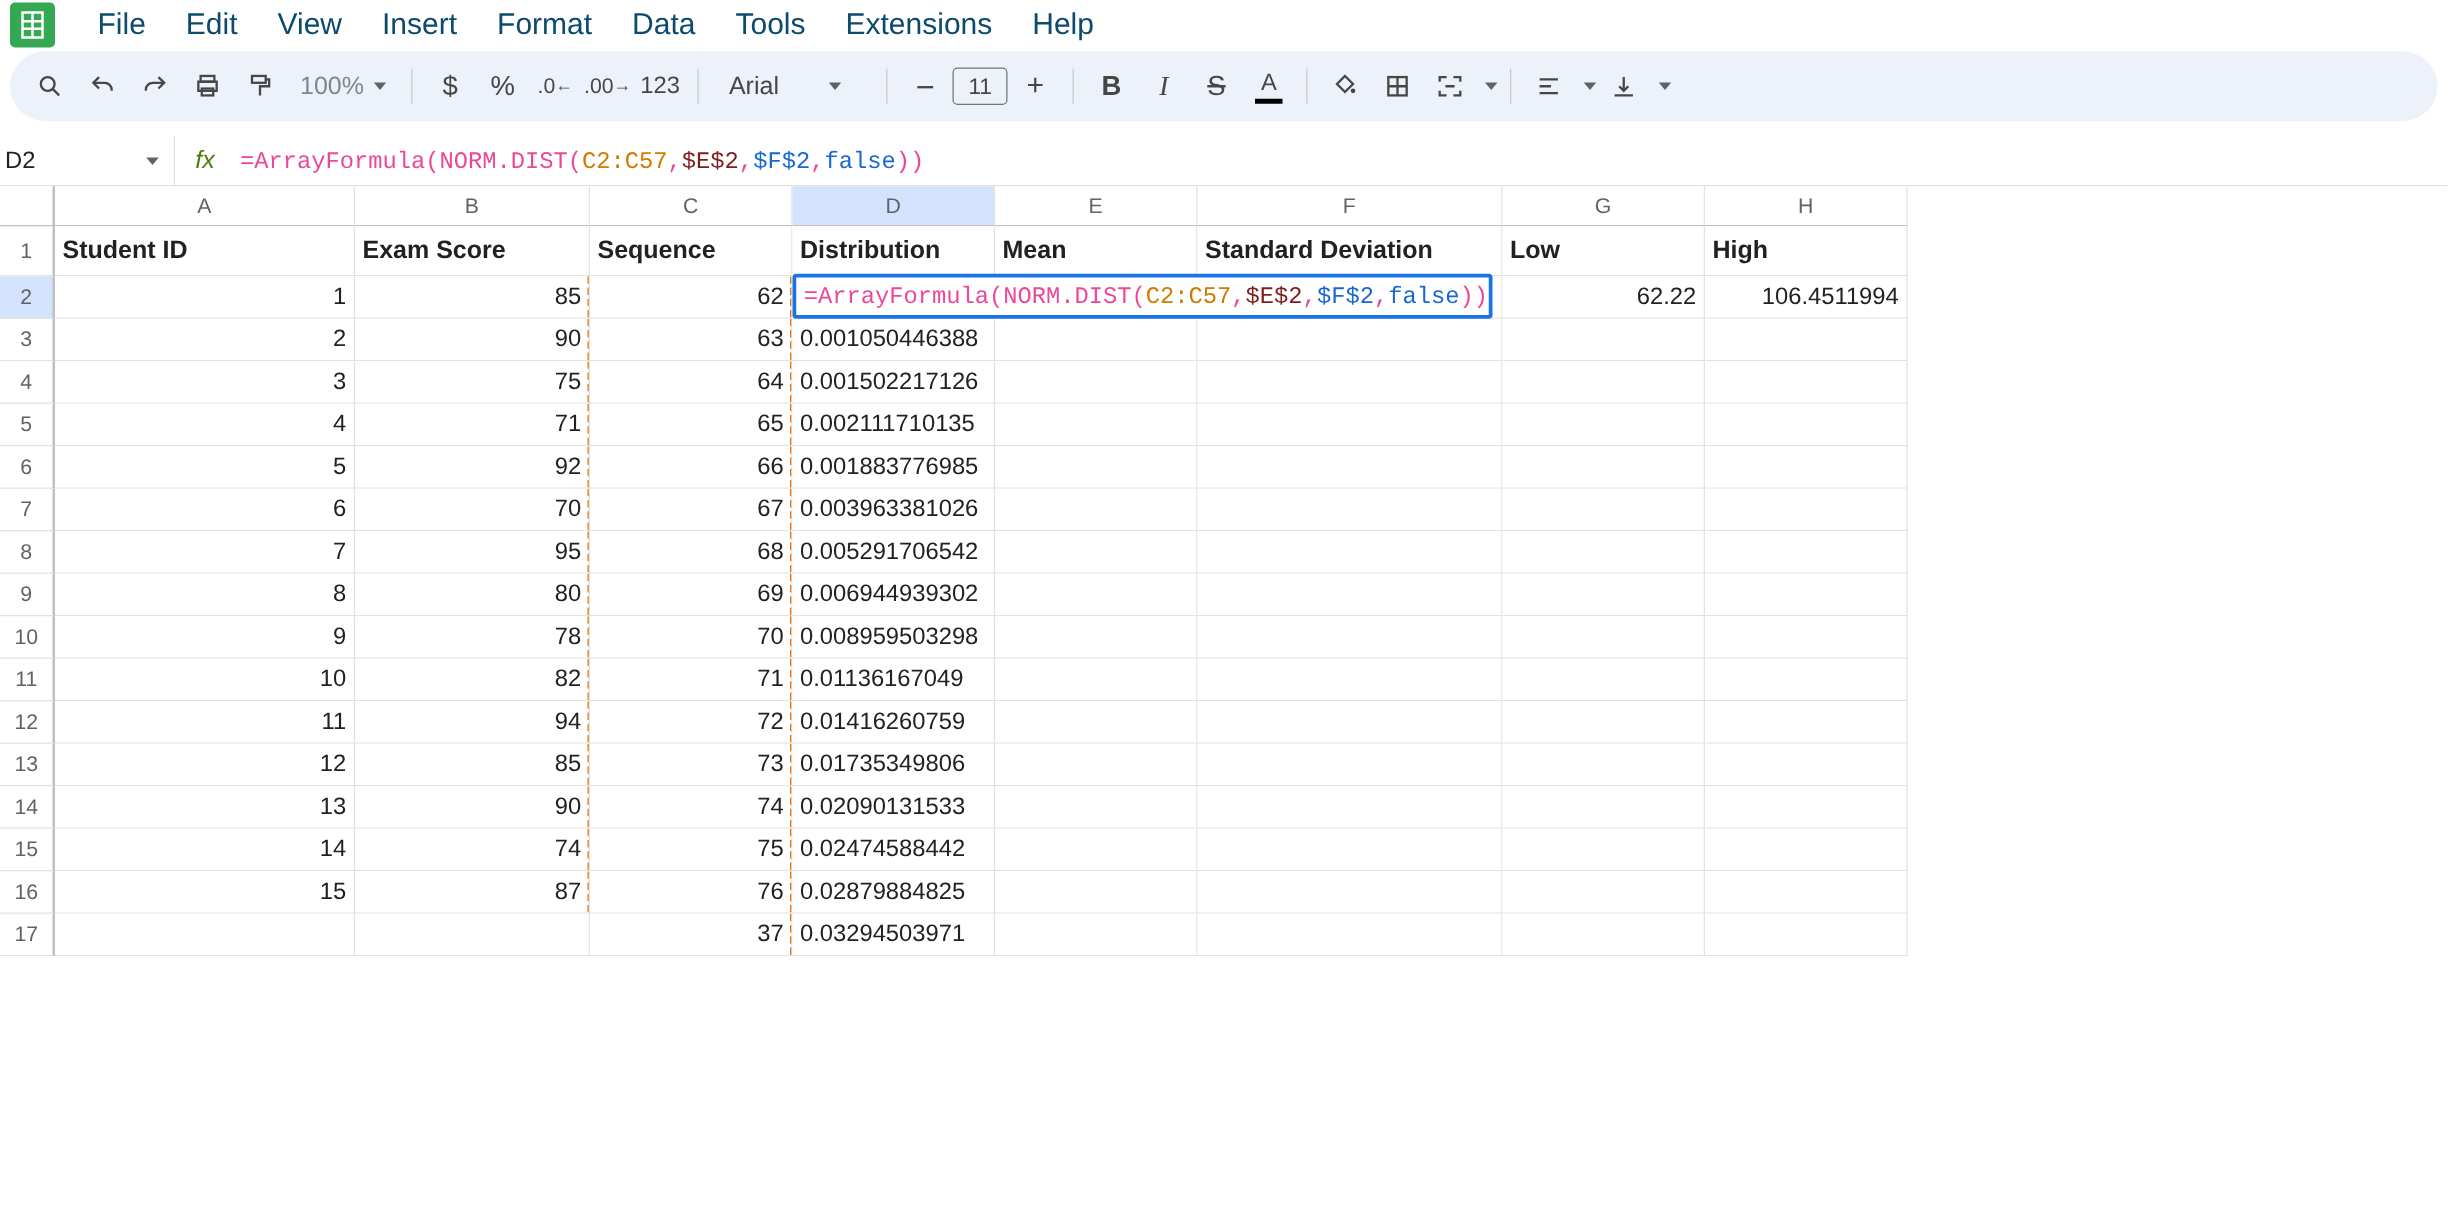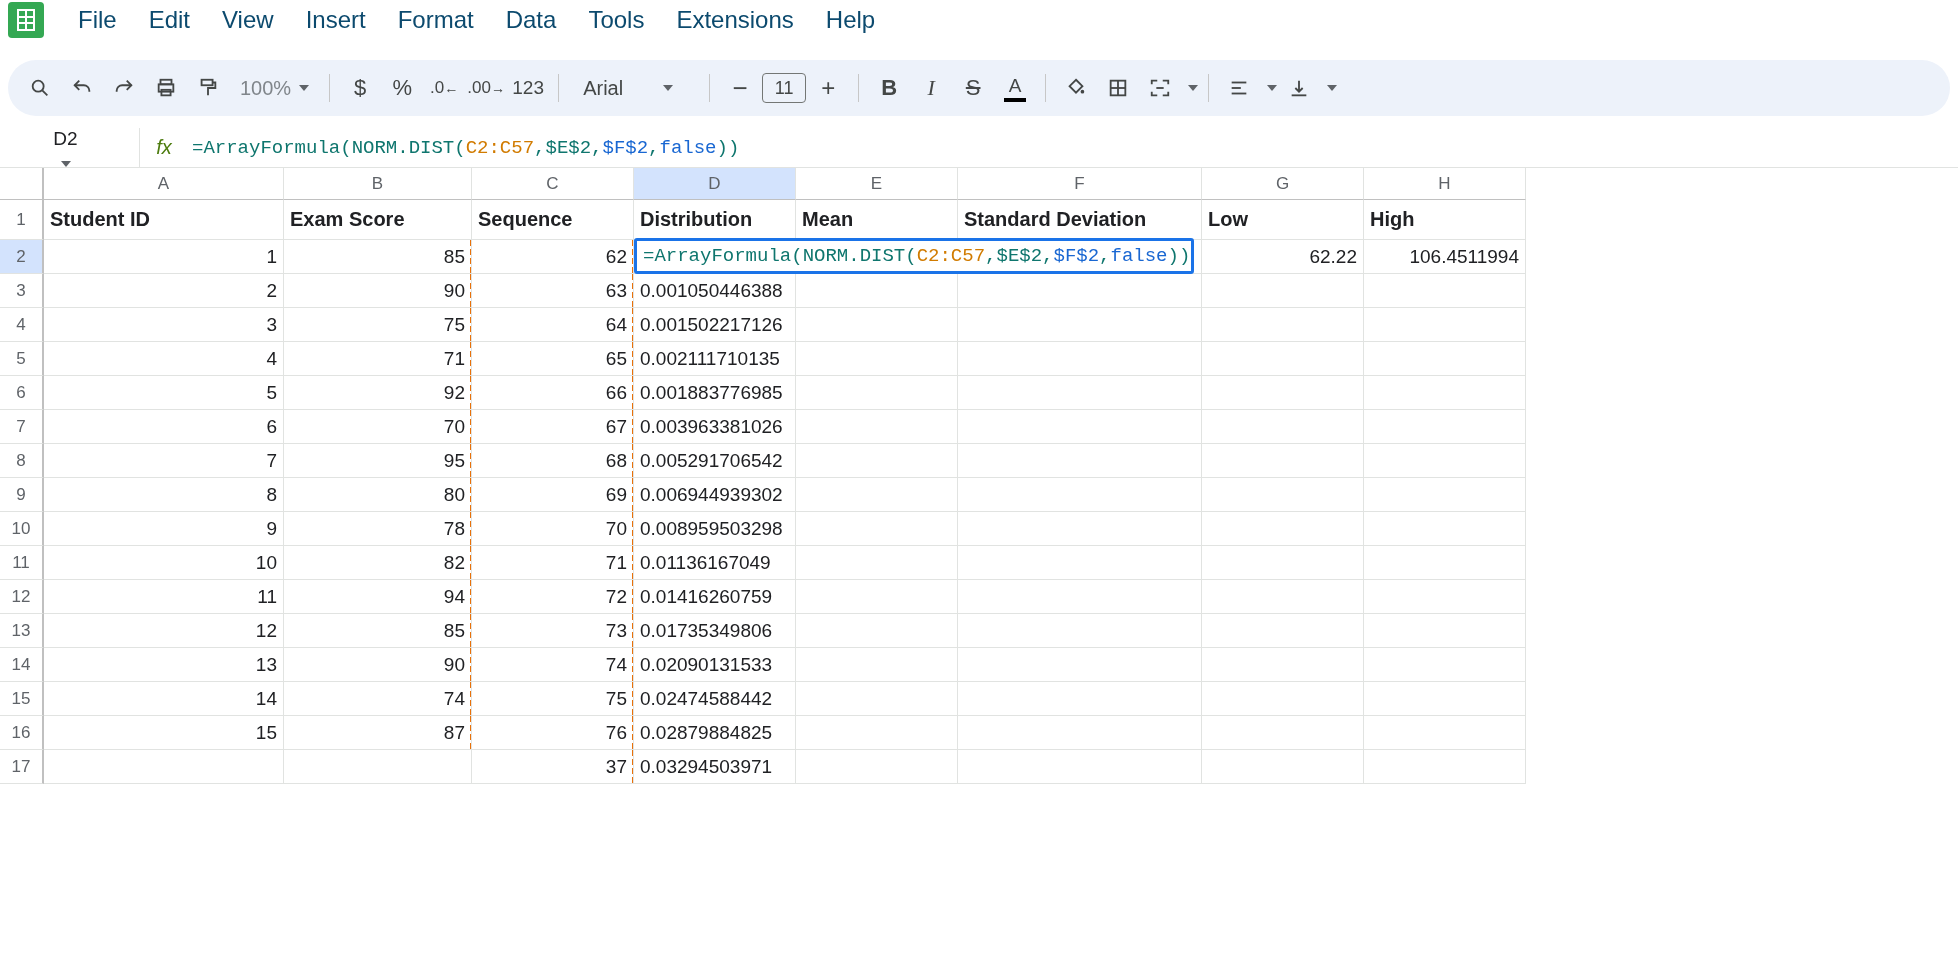--- a/index.html
+++ b/index.html
@@ -46,21 +46,21 @@
       border-radius: 4px;
     }
     
     
     .toolbar {
       display: flex;
       align-items: center;
       height: 56px;
       background: #edf2fa;
       border-radius: 28px;
-      margin: 20px 8px 12px 8px;
+      margin: 1px 8px 12px 8px;
       padding: 0 12px;
       gap: 2px;
     }
     .tb-btn {
       width: 40px;
       height: 40px;
       display: flex;
       align-items: center;
       justify-content: center;
       border-radius: 6px;
@@ -114,42 +114,41 @@
     .name-box {
       width: 140px;
       display: flex;
       align-items: center;
       justify-content: space-between;
       padding: 0 12px 0 4px;
       font-size: 19px;
       color: #202124;
       border-right: 1px solid #e1e3e1;
       height: 100%;
-      flex-direction: column;
     }
     .fx-icon {
       width: 48px;
       display: flex;
       align-items: center;
       justify-content: center;
       font-style: italic;
       font-family: Liberation Sans, sans-serif;
       font-size: 20px;
       color: #4d7c0f;
     }
     .formula-input {
       flex: 1;
       font-size: 19px;
       font-family: 'Courier New', monospace;
       color: #202124;
       padding-left: 4px;
     }
-    .tok-fn    { color: #0f766e; }
+    .tok-fn    { color: #ec4899; }
     .tok-range { color: #d17b00; }
-    .tok-ref1  { color: #0f766e; }
+    .tok-ref1  { color: #7f1d1d; }
     .tok-ref2  { color: #1967d2; }
     .tok-bool  { color: #1967d2; }
     
     
     .grid {
       display: flex;
     }
     .rownums {
       display: flex;
       flex-direction: column;

